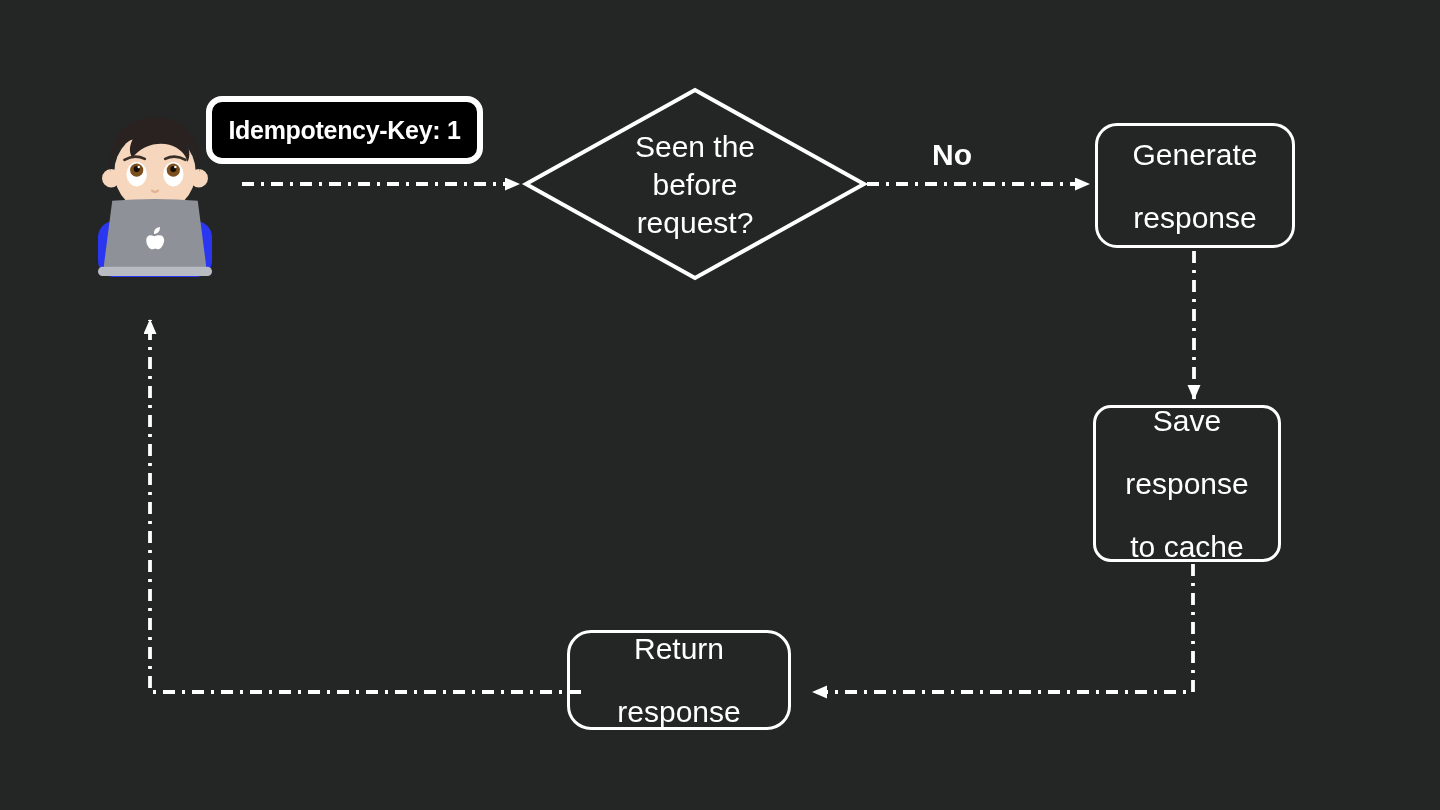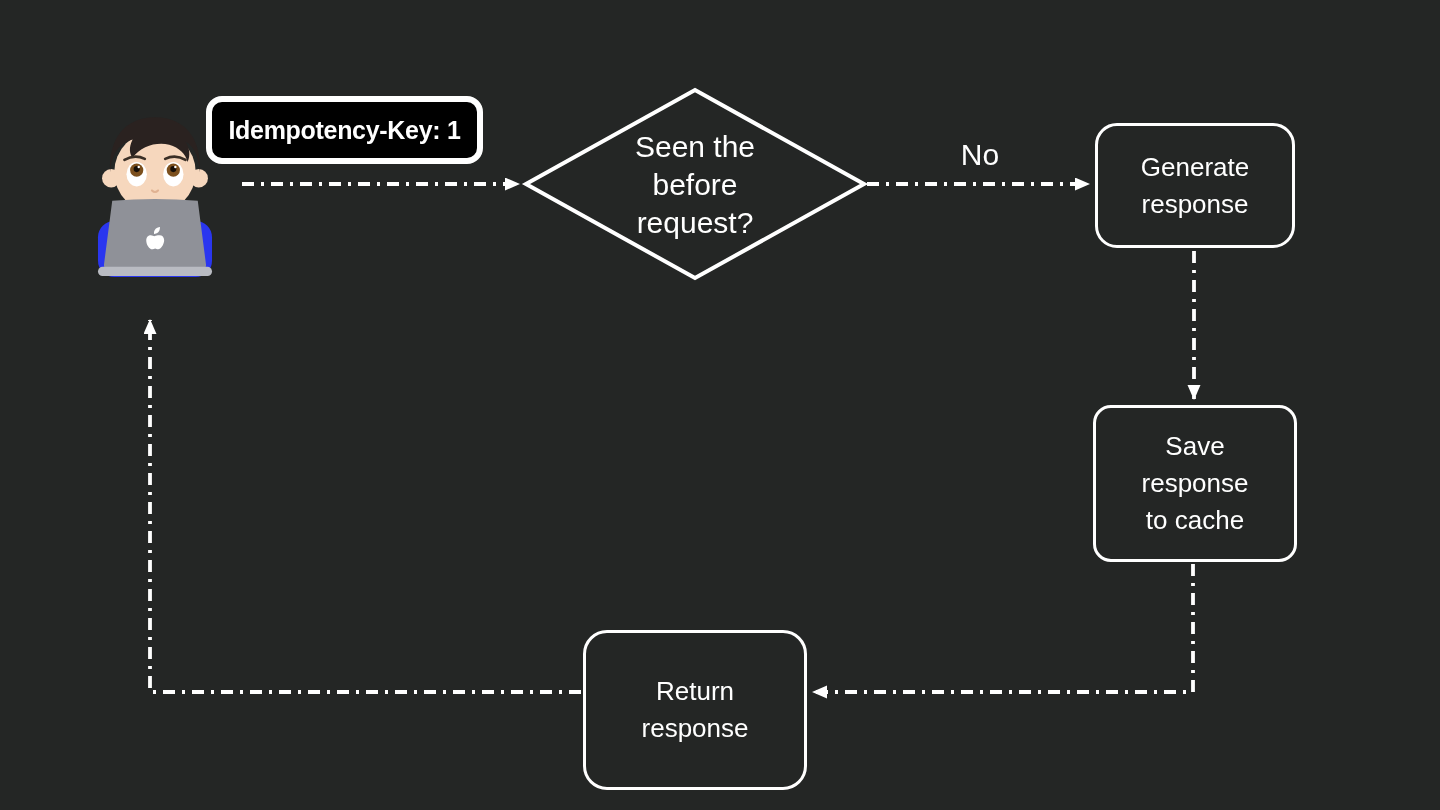--- a/index.html
+++ b/index.html
@@ -41,42 +41,44 @@
 
   .node {
     position: absolute;
     border: 3.5px solid var(--line);
     border-radius: 18px;
     display: flex;
     flex-direction: column;
     align-items: center;
     justify-content: center;
     text-align: center;
-    font-size: 26px;
+    font-size: 30px;
     line-height: 37px;
     background: transparent;
+    gap: 26px;
   }
   .node-generate { left: 1095px; top: 123px; width: 200px; height: 125px; border-radius: 22px; }
-  .node-save     { left: 1093px; top: 405px; width: 204px; height: 157px; }
-  .node-return   { left: 583px;  top: 630px; width: 224px; height: 160px; border-radius: 24px; }
+  .node-save     { left: 1093px; top: 405px; width: 188px; height: 157px; }
+  .node-return   { left: 567px;  top: 630px; width: 224px; height: 100px; border-radius: 24px; }
 
   .decision-label {
     position: absolute;
     left: 575px; top: 126px; width: 240px; height: 118px;
     display: flex; flex-direction: column;
     align-items: center; justify-content: center;
     text-align: center;
     font-size: 30px; line-height: 38px;
   }
 
   .edge-label-no {
     position: absolute;
-    left: 930px; top: 138px; width: 100px;
+    left: 902px; top: 138px; width: 100px;
     text-align: center;
     font-size: 30px;
+    font-weight: bold;
   }
 
   .key-badge {
     position: absolute;
     left: 206px; top: 96px; width: 277px; height: 68px;
     background: var(--badge_bg);
     border: 6px solid var(--badge_border);
     border-radius: 16px;
     display: flex; align-items: center; justify-content: center;
     font-size: 25px;

